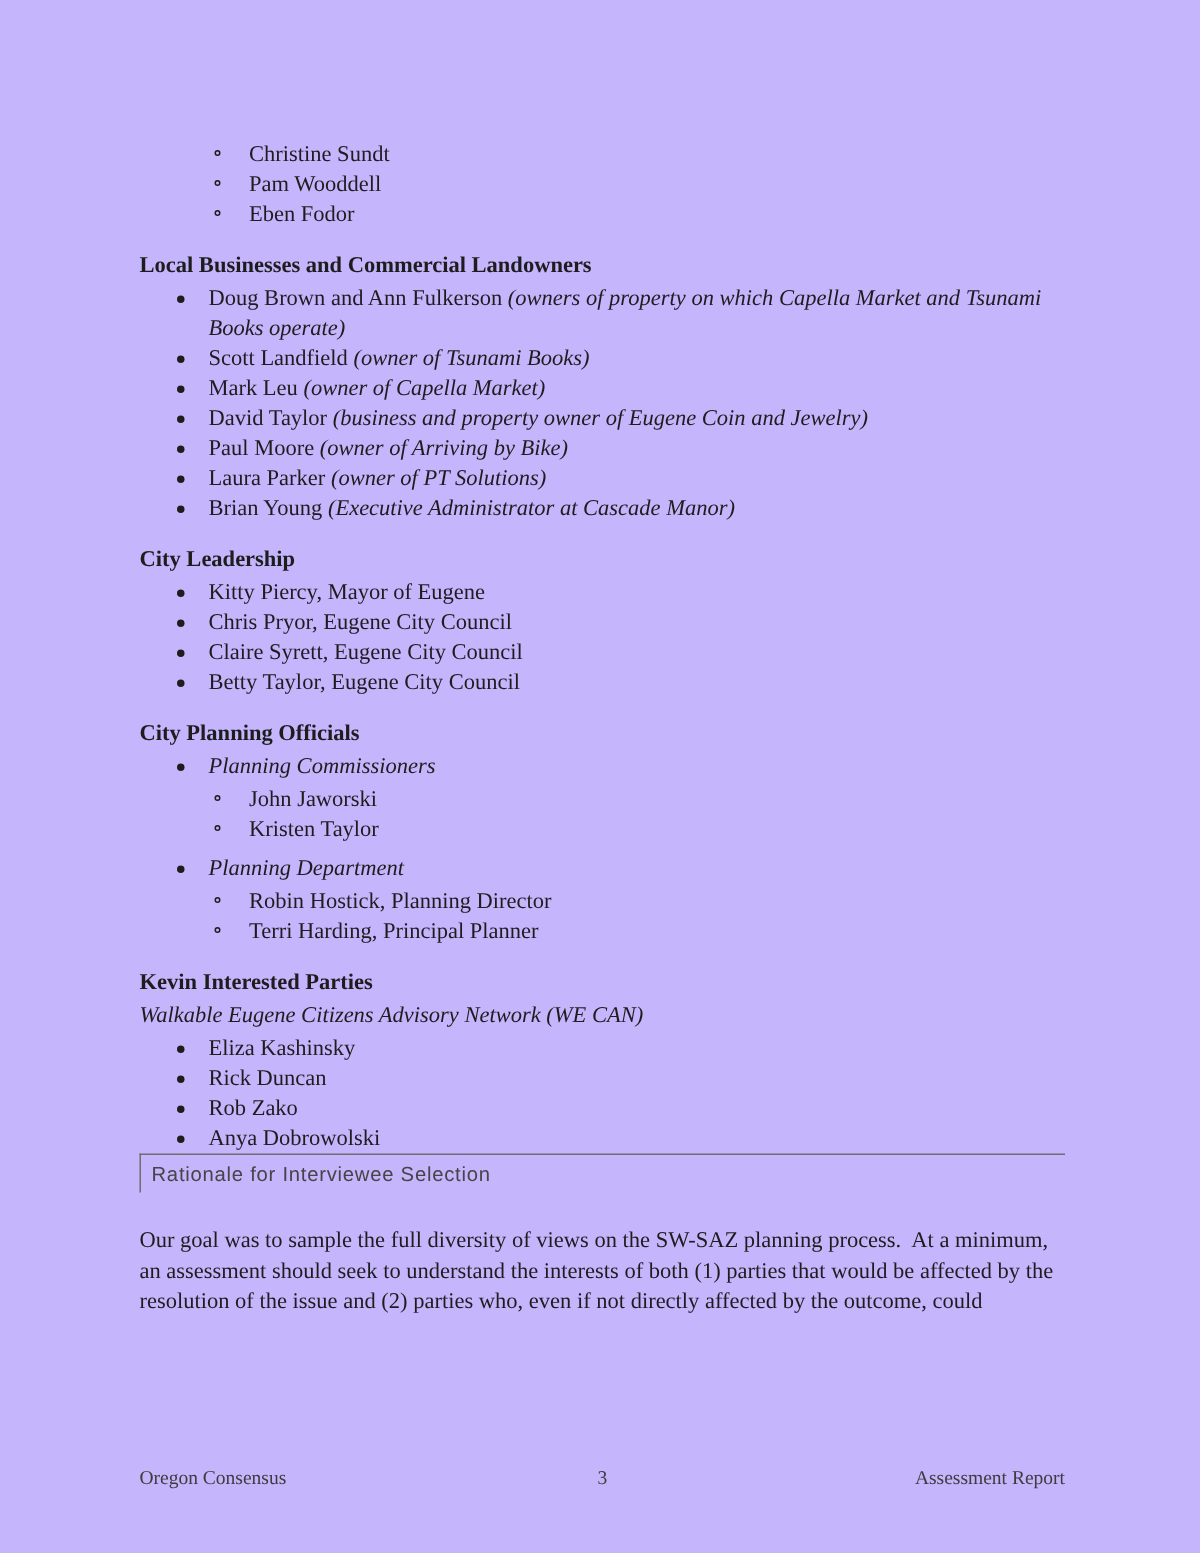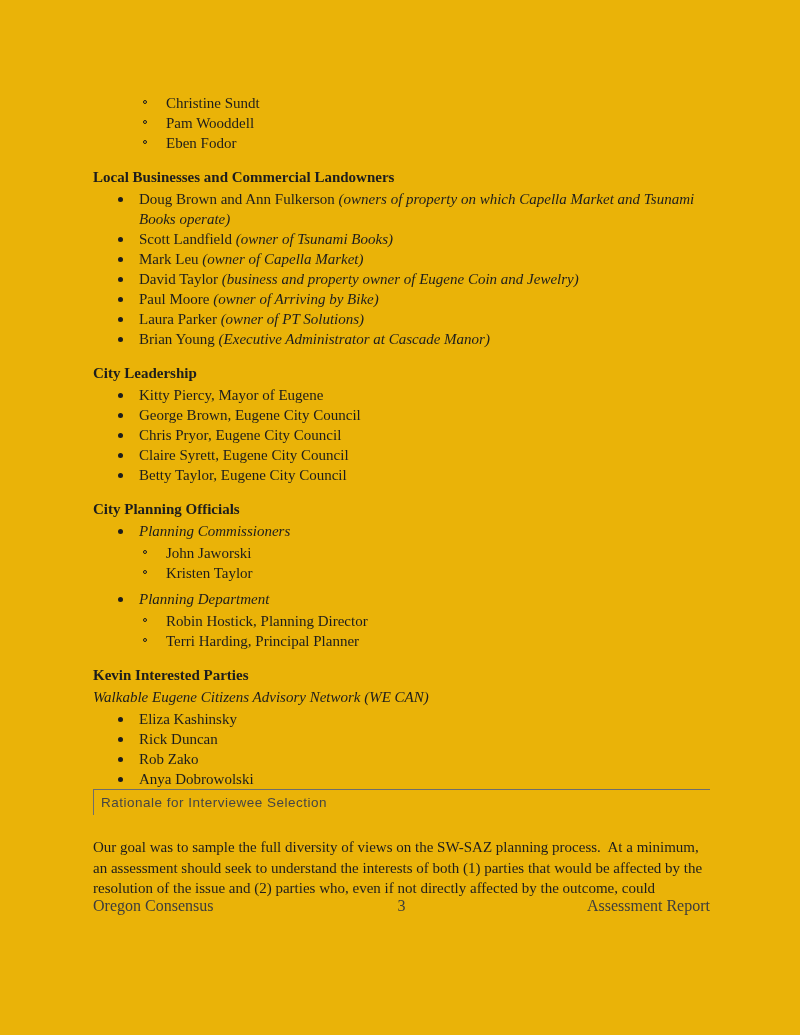--- a/index.html
+++ b/index.html
@@ -1,21 +1,21 @@
 <!DOCTYPE html>
 <html><head>
 <meta charset="utf-8">
 <style>
   * { box-sizing: border-box; margin: 0; padding: 0; }
   html, body { background: #ffffff; }
   .page {
     position: relative;
     width: 800px;
     height: 1035px;
-    background: #eab308;
+    background: #c4b5fd;
     font-family: "Liberation Serif", serif;
     font-size: 15px;
     color: #1d1d1d;
     overflow: hidden;
   }
   .content {
     position: absolute;
     left: 93px;
     top: 0;
     width: 617px;
@@ -54,24 +54,24 @@
     letter-spacing: 0.5px;
     color: #454545;
   }
   .para {
     margin-top: 22px;
     line-height: 20.5px;
     white-space: pre-wrap;
   }
   .footer {
     position: absolute;
-    left: 93px; top: 896px;
+    left: 93px; top: 975px;
     width: 617px;
     height: 20px;
-    font-size: 16px;
+    font-size: 13px;
     line-height: 20px;
     color: #3d3d3d;
     font-family: Liberation Serif, serif;
   }
   .f-left { position: absolute; left: 0; top: 0; }
   .f-center { position: absolute; left: 50%; top: 0; transform: translateX(-50%); }
   .f-right { position: absolute; right: 0; top: 0; }
 </style>
 </head>
 <body>
@@ -92,21 +92,20 @@
       <li><span class="b1"></span><span><span>Mark Leu</span> <i class="it">(owner of Capella Market)</i></span></li>
       <li><span class="b1"></span><span><span>David Taylor</span> <i class="it">(business and property owner of Eugene Coin and Jewelry)</i></span></li>
       <li><span class="b1"></span><span><span>Paul Moore</span> <i class="it">(owner of Arriving by Bike)</i></span></li>
       <li><span class="b1"></span><span><span>Laura Parker</span> <i class="it">(owner of PT Solutions)</i></span></li>
       <li><span class="b1"></span><span><span>Brian Young</span> <i class="it">(Executive Administrator at Cascade Manor)</i></span></li>
     </ul>
 
     <h3 class="h">City Leadership</h3>
     <ul class="l1">
       <li><span class="b1"></span><span>Kitty Piercy, Mayor of Eugene</span></li>
-      <li><span class="b1"></span><span>George Brown, Eugene City Council</span></li>
       <li><span class="b1"></span><span>Chris Pryor, Eugene City Council</span></li>
       <li><span class="b1"></span><span>Claire Syrett, Eugene City Council</span></li>
       <li><span class="b1"></span><span>Betty Taylor, Eugene City Council</span></li>
     </ul>
 
     <h3 class="h">City Planning Officials</h3>
     <ul class="l1 mt3">
       <li><span class="b1"></span><span class="it">Planning Commissioners</span></li>
     </ul>
     <ul class="l2 mt2">

